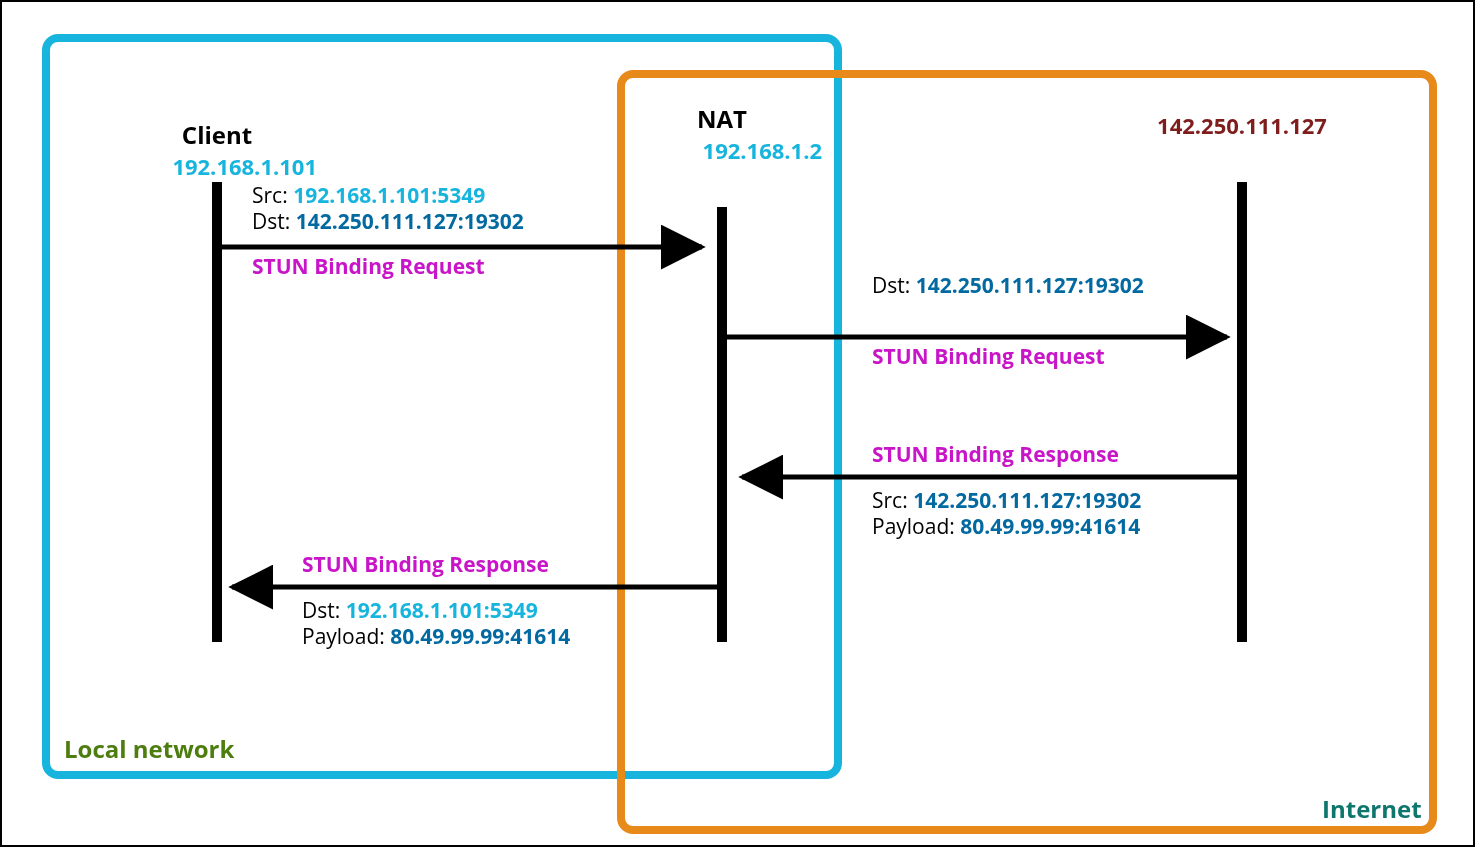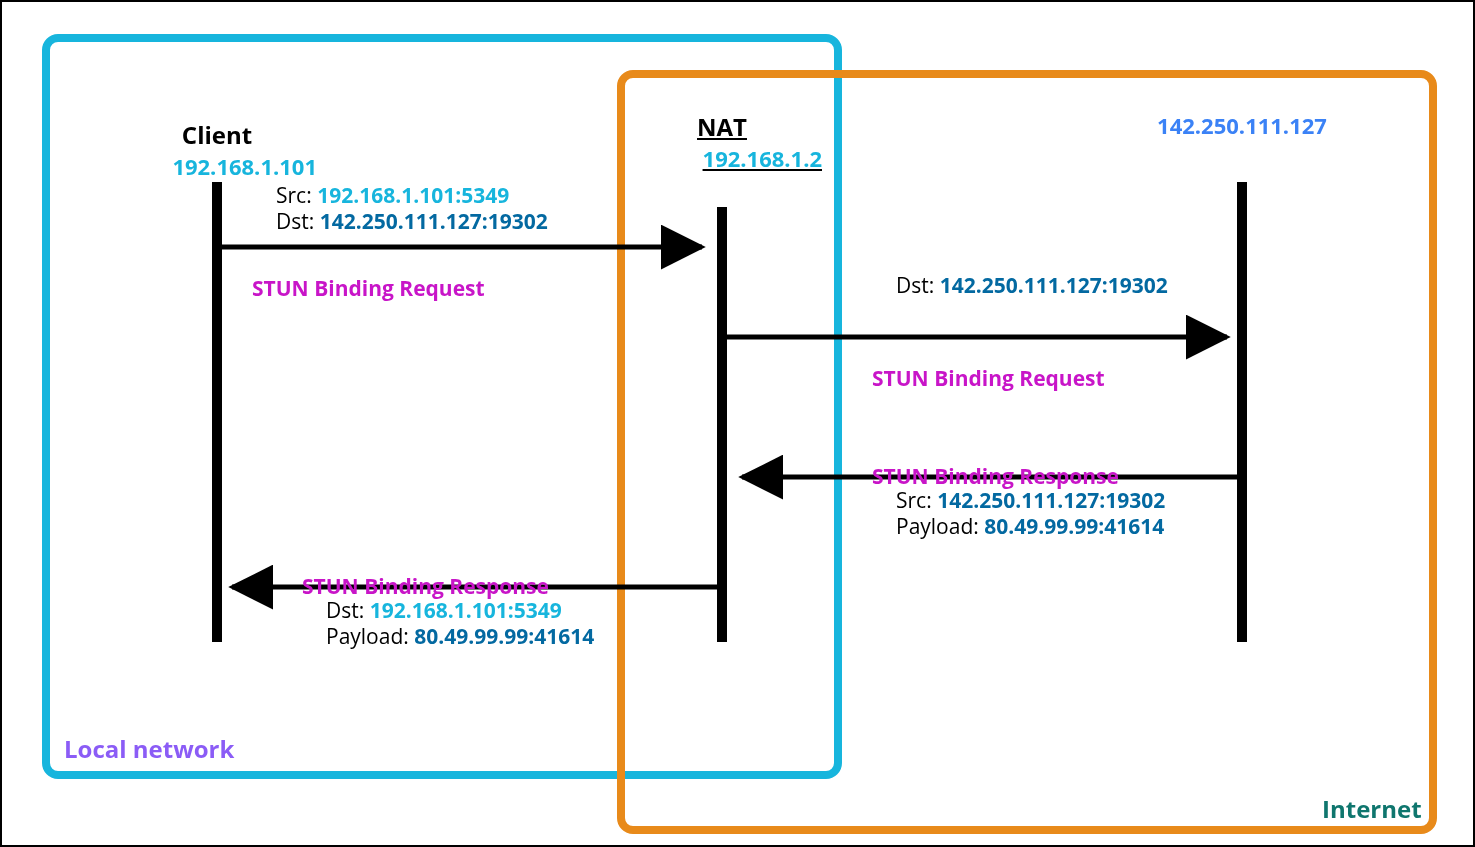--- a/index.html
+++ b/index.html
@@ -25,63 +25,63 @@
   }
   .box-internet {
     border: 8px solid #e88a1a;
     border-radius: 16px;
   }
   .lbl {
     position: absolute;
     font-weight: 700;
     font-size: 22px;
   }
-  .caption-local { color:#8b5cf6; font-weight:700; font-size:24px; }
+  .caption-local { color:#4d7c0f; font-weight:700; font-size:24px; }
   .caption-internet { color:#0f766e; font-weight:700; font-size:24px; }
   .node-title { font-weight:700; font-size:24px; color:#000; text-align:center;}
   .addr-blue { font-weight:700; font-size:22px; color:#17b5dd; text-align:right;}
-  .addr-orange{ font-weight:700; font-size:22px; color:#3b82f6; text-align:center;}
+  .addr-orange{ font-weight:700; font-size:22px; color:#7f1d1d; text-align:center;}
   .life {
     position:absolute;
     width:10px;
     background:#000;
   }
   svg.arrows {
     position:absolute;
     left:0; top:0;
     width:1475px; height:847px;
     pointer-events:none;
   }
   .msgblock {
     position:absolute;
     font-size:21px;
     line-height:1.25;
   }
-  .msgblock .k { color:#000; font-weight:400;margin-left:24px; }
+  .msgblock .k { color:#000; font-weight:400; }
   .msgblock .b { color:#17b5dd; font-weight:700; }
   .msgblock .o { color:#0369a1; font-weight:700; }
-  .stun { color:#c815c8; font-weight:700; font-size:21px;margin-top:22px; }
+  .stun { color:#c815c8; font-weight:700; font-size:21px; }
 </style>
 </head>
 <body>
 
 <div class="canvas">
 
   <div class="box box-local" style="left:40px; top:32px; width:800px; height:745px;"></div>
   <div class="box box-internet" style="left:615px; top:68px; width:820px; height:764px;"></div>
 
   <div class="lbl caption-local" style="left:62px; top:730px;">Local network</div>
   <div class="lbl caption-internet" style="left:1320px; top:790px;">Internet</div>
 
   <div style="position:absolute; left:115px; top:116px; width:200px;">
     <div class="node-title">Client</div>
     <div class="addr-blue">192.168.1.101</div>
   </div>
 
-  <div style="position:absolute; left:620px; top:108px; width:200px;text-decoration:underline;">
+  <div style="position:absolute; left:620px; top:100px; width:200px;">
     <div class="node-title">NAT</div>
     <div class="addr-blue">192.168.1.2</div>
   </div>
 
   <div style="position:absolute; left:1110px; top:108px; width:260px;">
     <div class="addr-orange">142.250.111.127</div>
   </div>
 
   <div class="life" style="left:210px; top:180px; height:460px;"></div>
   <div class="life" style="left:715px; top:205px; height:435px;"></div>

